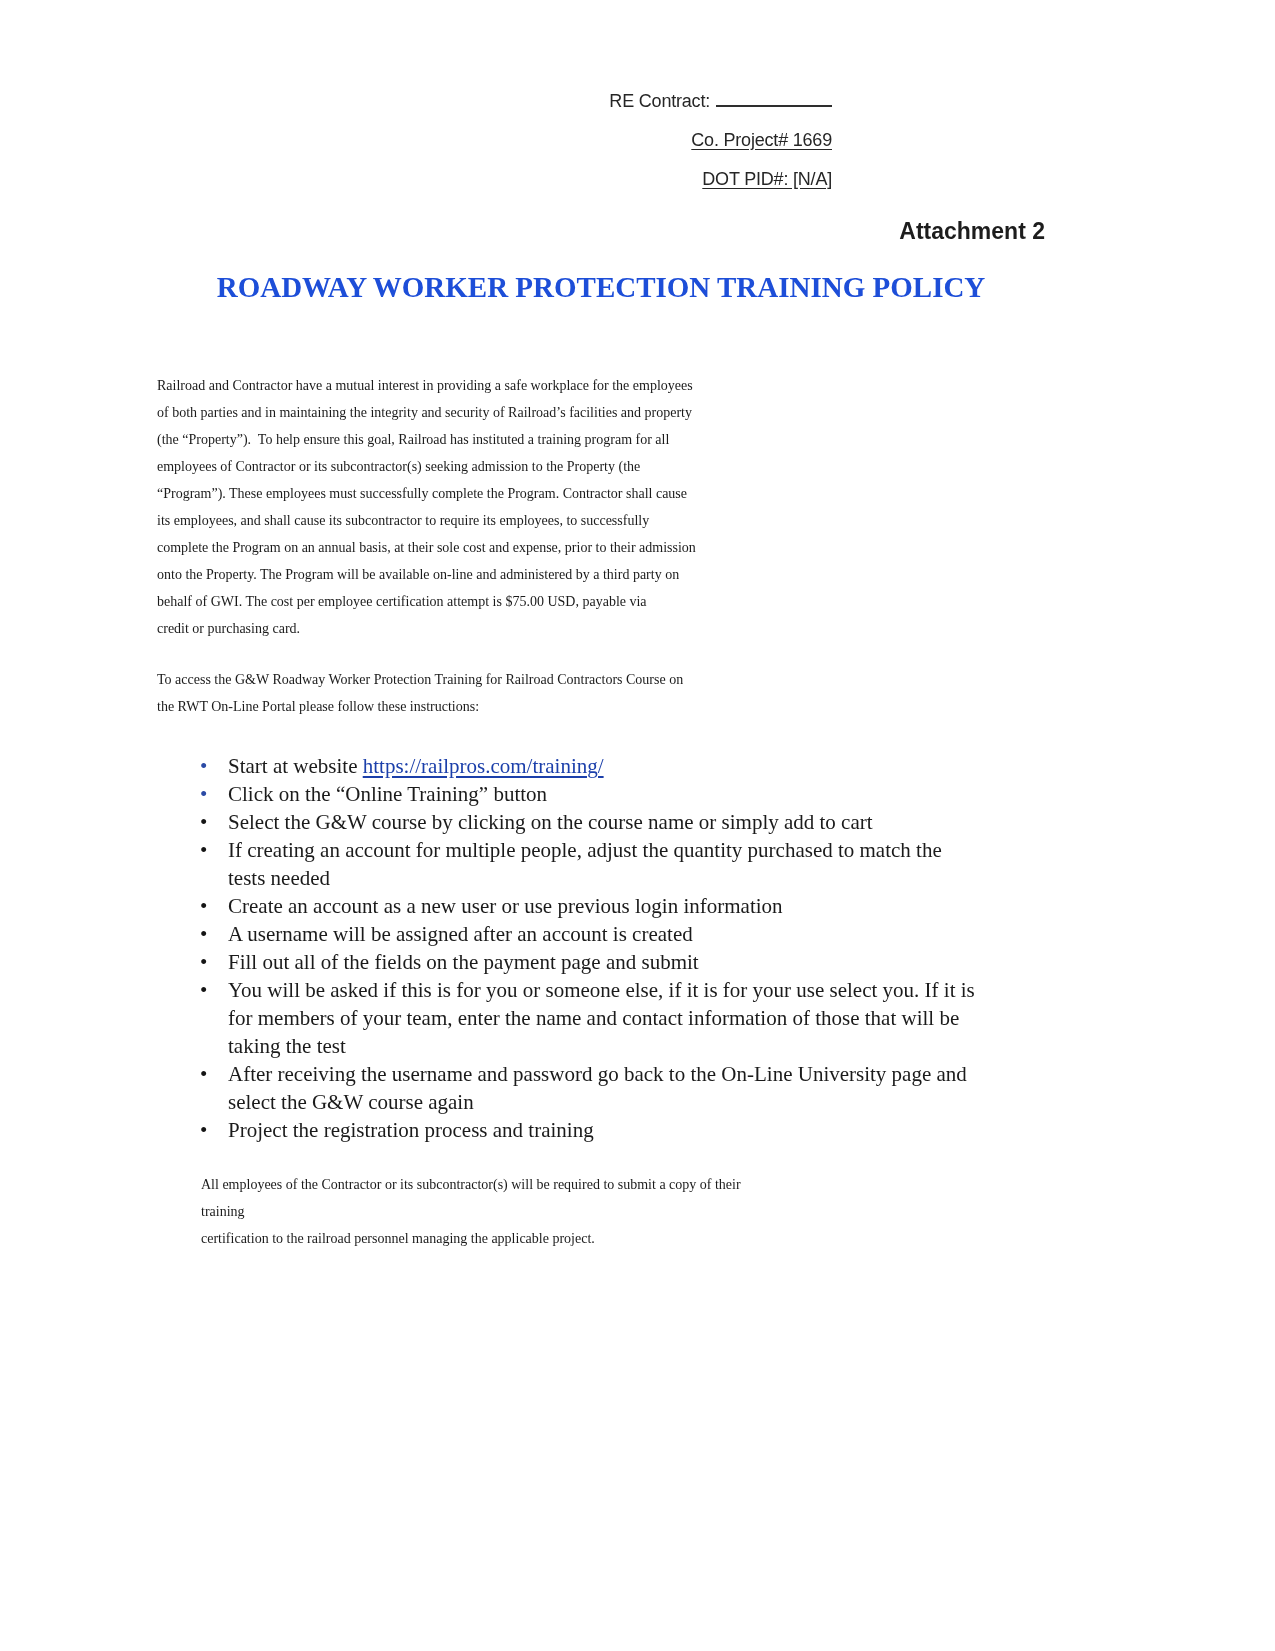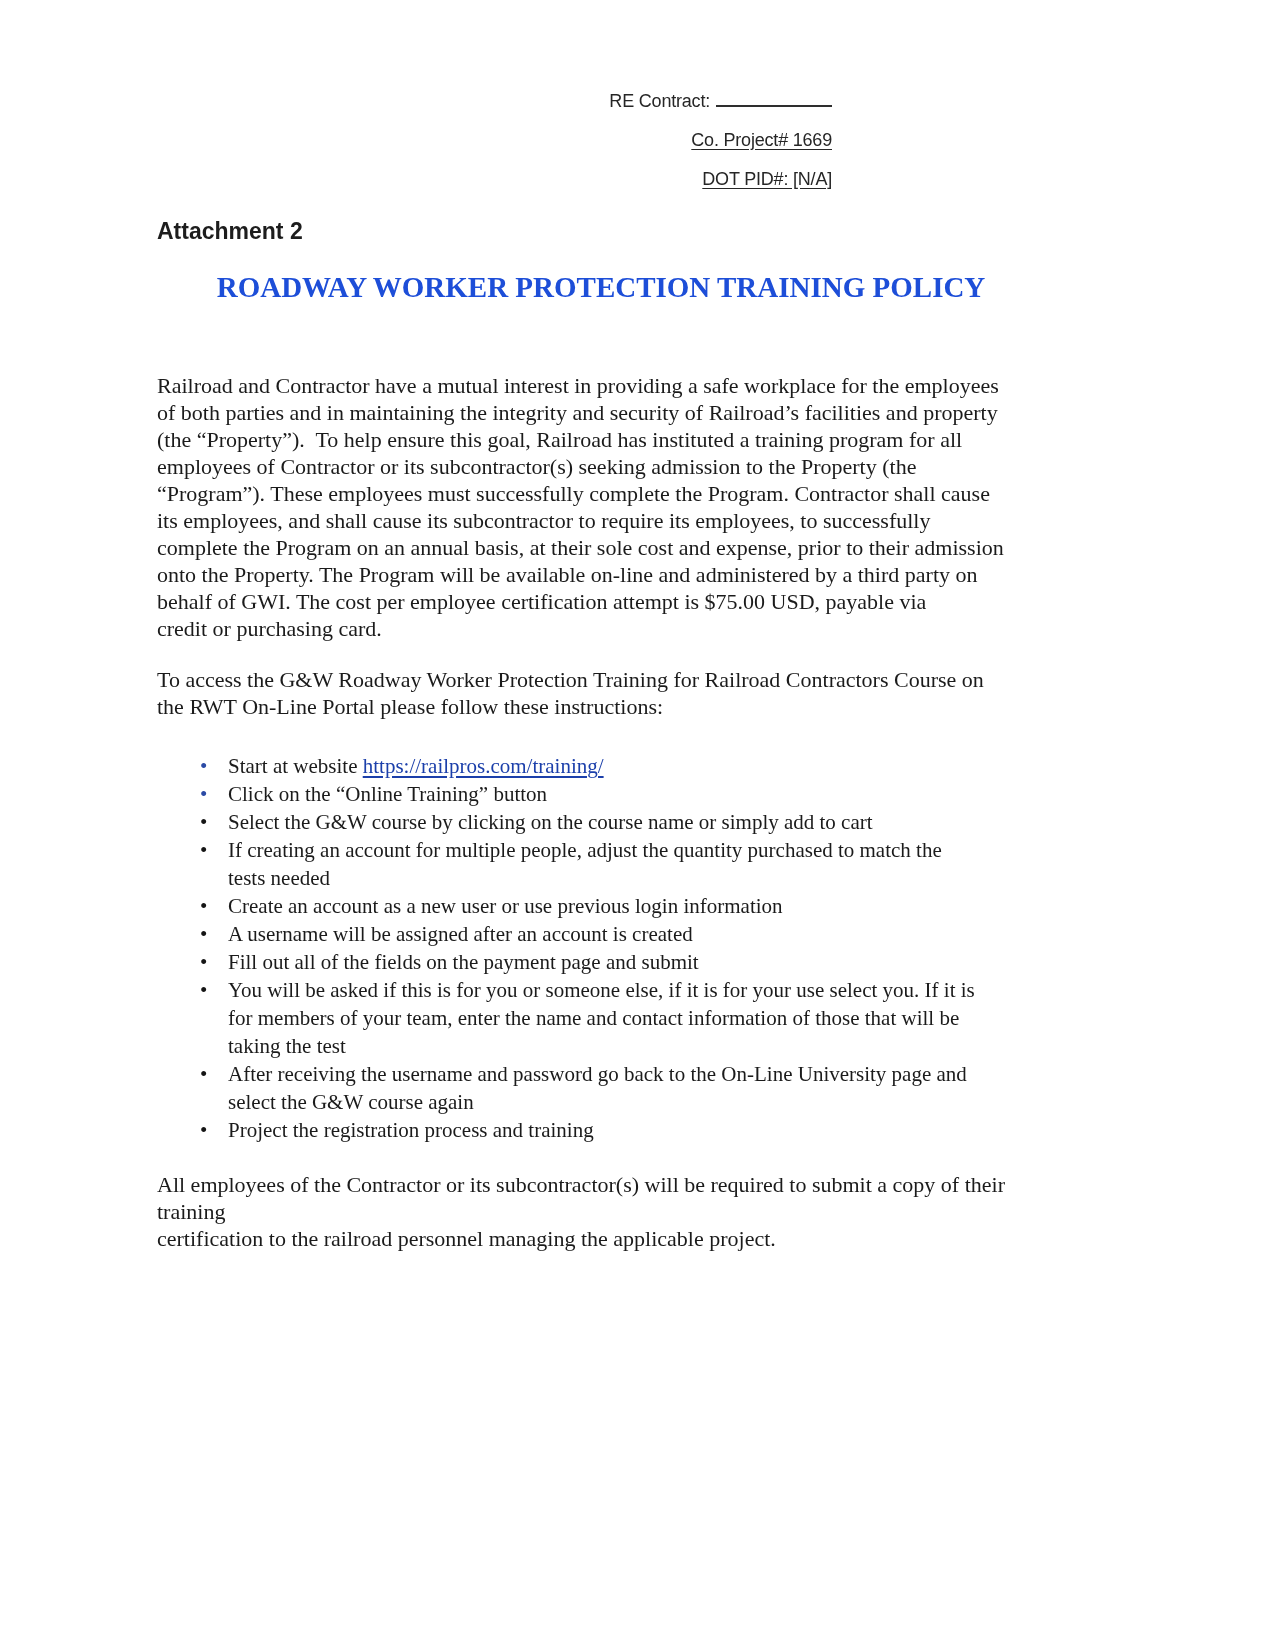--- a/index.html
+++ b/index.html
@@ -40,45 +40,45 @@
   }
   
   .content {
     position: absolute;
     left: 157px;
     top: 0;
     width: 910px;
   }
   .attachment-title {
     margin-top: 218px;
-    text-align: left;
+    text-align: right;
     font-family: "Liberation Sans", sans-serif;
     font-weight: bold;
     font-size: 23px;
     color: #1d1d1d;
     width: 888px;
   }
   .doc-title {
     margin-top: 26px;
     text-align: center;
     font-family: "Liberation Serif", serif;
     font-weight: bold;
     font-size: 29px;
     color: #1d4ed8;
     width: 888px;
   }
   .para {
-    font-size: 22px;
+    font-size: 14px;
     line-height: 27px;
     white-space: pre-wrap;
     width: 905px;
   }
   .para1 { margin-top: 68px; }
   .para2 { margin-top: 24px; }
-  .para3 { margin-top: 27px; }
+  .para3 { margin-top: 27px; margin-left: 44px; }
   ul.steps {
     list-style: none;
     margin: 32px 0 0 0;
     padding: 0;
     font-size: 21px;
     line-height: 28px;
   }
   ul.steps li {
     display: flex;
     padding-left: 43px;

